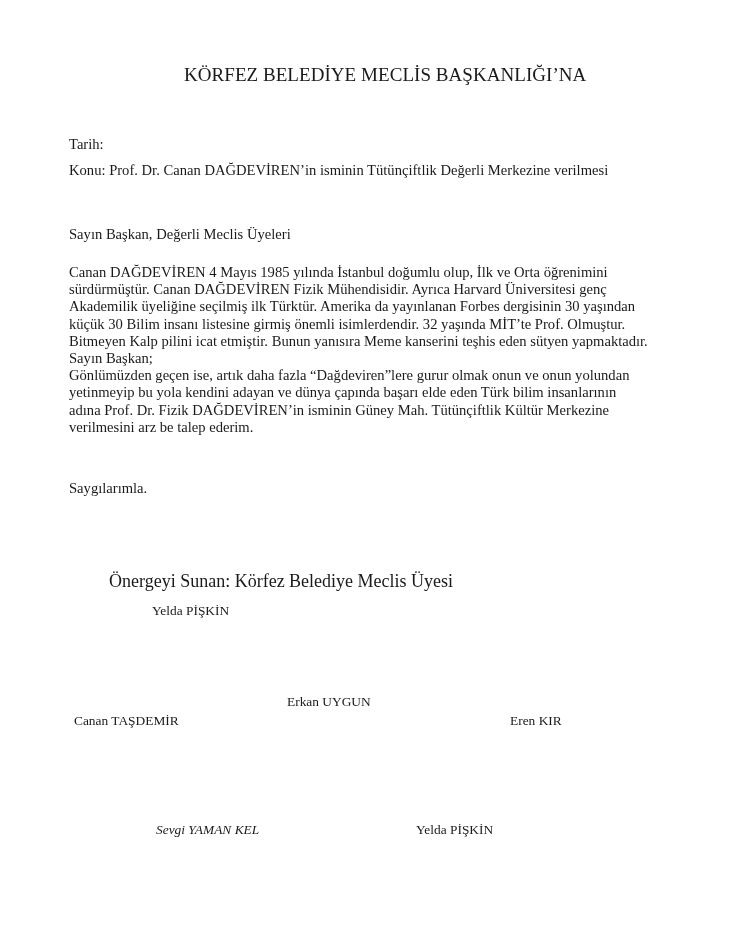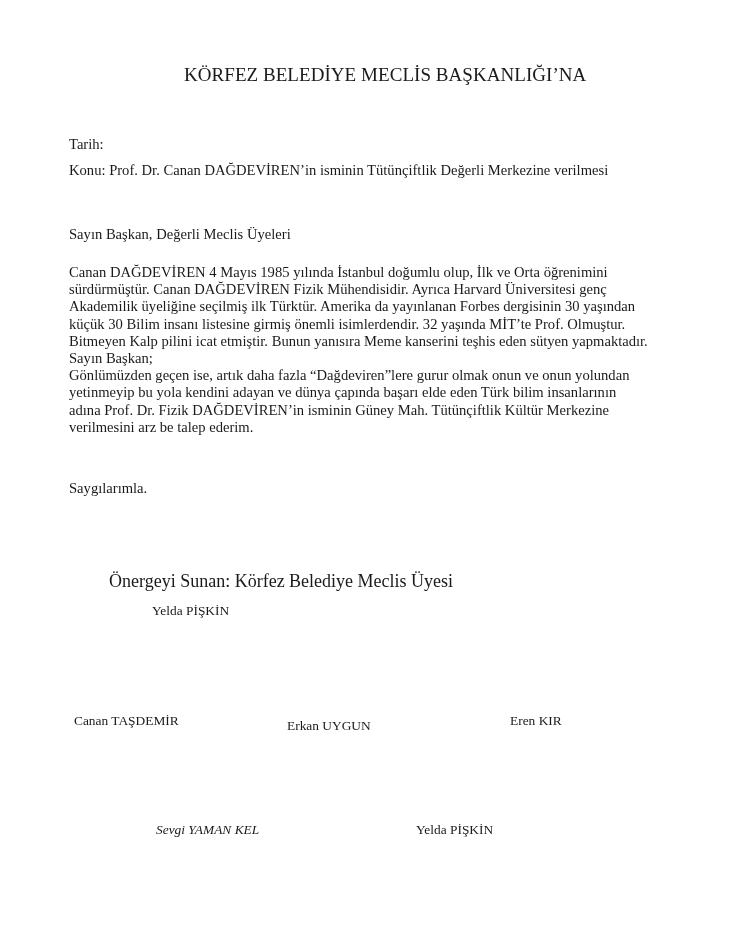--- a/index.html
+++ b/index.html
@@ -14,21 +14,21 @@
   .tarih { left: 69px; top: 136px; }
   .konu { left: 69px; top: 162px; }
   .salute { left: 69px; top: 226px; }
   .body-lines { position: absolute; left: 69px; top: 264px; line-height: 17.2px; }
   .body-lines div { white-space: nowrap; }
   .closing { left: 69px; top: 480px; }
   .presenter { left: 69px; top: 571px; font-size: 18px; margin-left: 40px; }
   .presenter-name { left: 152px; top: 603px; font-size: 13.4px; }
   .sig { font-size: 13.4px; }
   .sig1 { left: 74px; top: 713px; }
-  .sig2 { left: 287px; top: 718px; }
+  .sig2 { left: 287px; top: 694px; }
   .sig3 { left: 510px; top: 713px; }
   .sig4 { left: 156px; top: 822px; font-style: italic; }
   .sig5 { left: 416px; top: 822px; }
 </style>
 </head>
 <body>
 
 <div>
   <div class="abs heading">KÖRFEZ BELEDİYE MECLİS BAŞKANLIĞI’NA</div>
   <div class="abs tarih">Tarih:</div>

